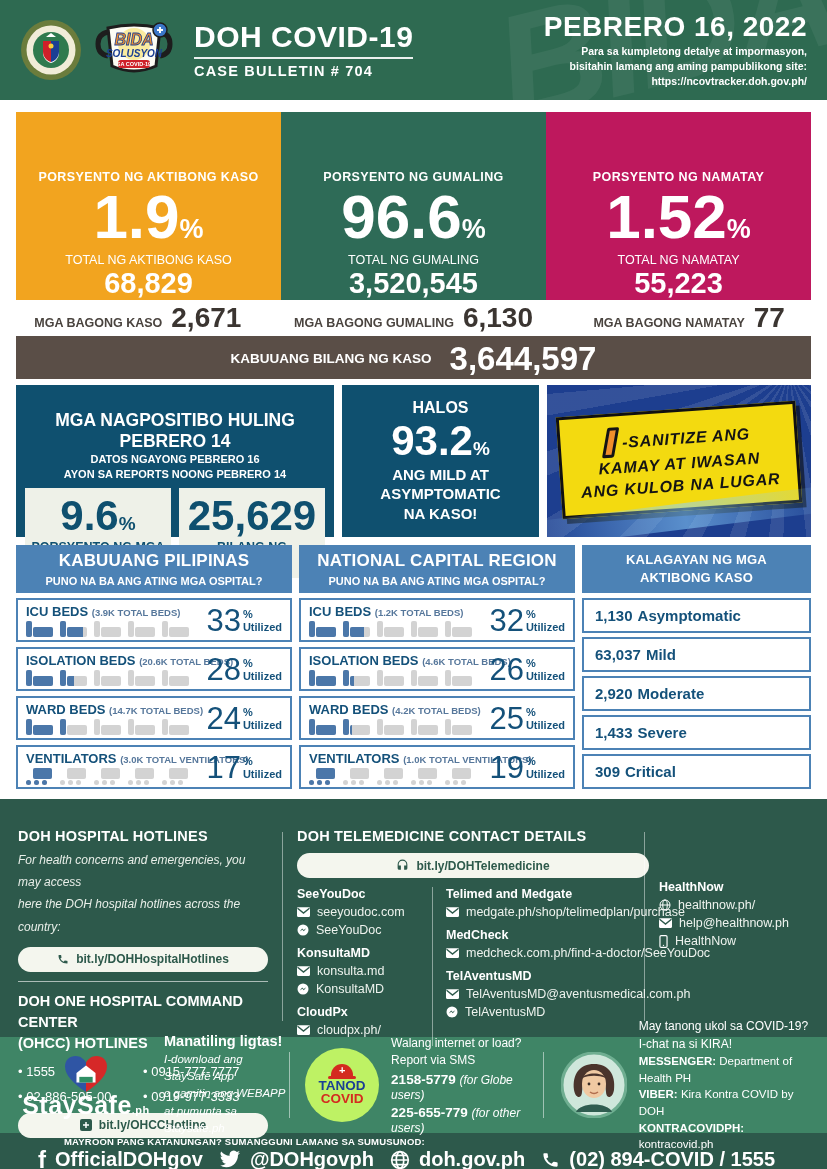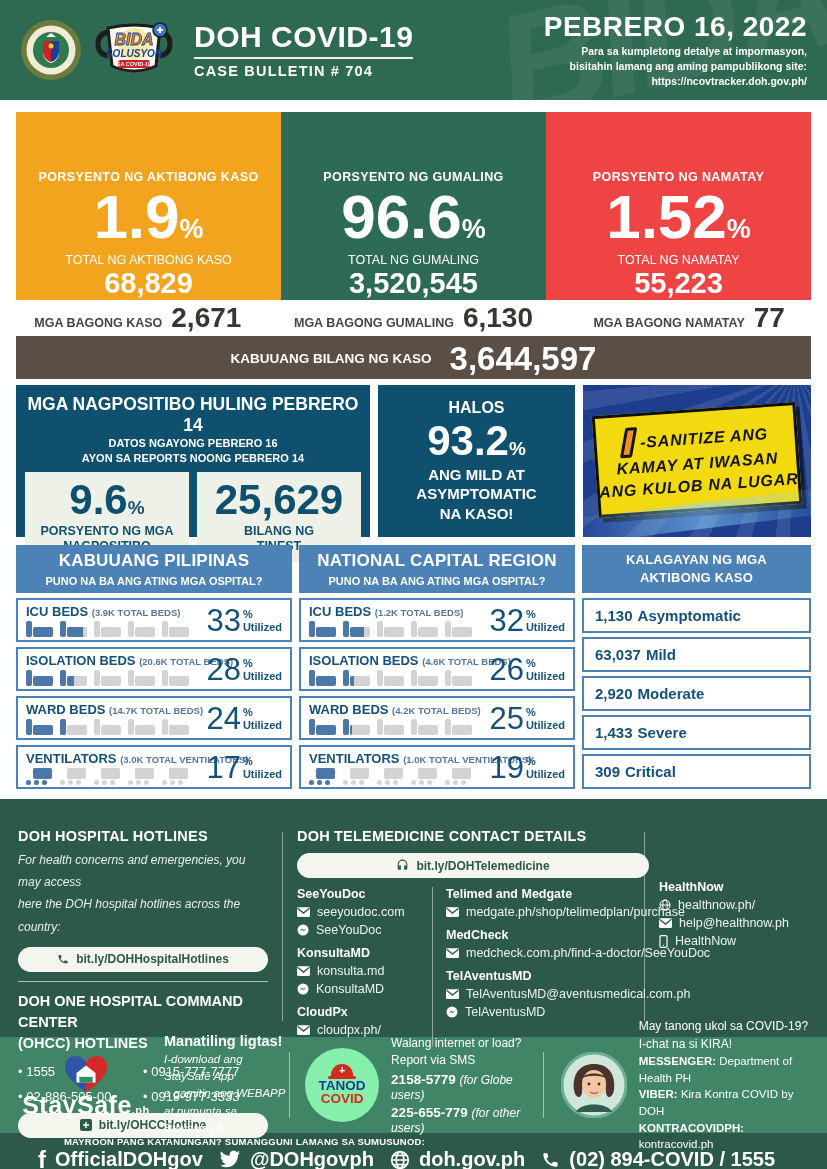--- a/index.html
+++ b/index.html
@@ -15,42 +15,42 @@
 .title-main{font-size:30px;font-weight:bold;letter-spacing:.5px;line-height:1.05}
 .title-sub{font-size:14.5px;font-weight:bold;letter-spacing:1.2px;border-top:2px solid rgba(255,255,255,.9);margin-top:4px;padding-top:4px}
 .header-right{margin-left:auto;text-align:right;color:#fff;z-index:1}
 .header-date{font-size:28px;font-weight:bold;letter-spacing:.5px;line-height:1.1}
 .header-note{font-size:10.5px;font-weight:bold;line-height:1.4;margin-top:2px}
 .strip{height:12px;background:#fff}
 
 
 .cards{display:flex;margin:0 16px;height:188px}
 .card{flex:1;color:#fff;text-align:center;display:flex;flex-direction:column;justify-content:flex-end}
-.card-active{background:#f2a41f}.card-recovered{background:#2e6b57}.card-deaths{background:#ef4444}
+.card-active{background:#f2a41f}.card-recovered{background:#2e6b57}.card-deaths{background:#be185d}
 .card .lbl{font-size:12.5px;font-weight:bold;letter-spacing:.4px}
 .card .big{font-size:62px;font-weight:bold;line-height:1.05}
 .card .big .unit{font-size:27px}
 .card .tlbl{font-size:12.5px;font-weight:normal;margin-top:4px}
 .card .tot{font-size:29px;font-weight:bold;line-height:1.15}
 
 
 .newrow{display:flex;height:36px;align-items:center;background:#fff}
 .newcell{flex:1;display:flex;justify-content:center;align-items:baseline;gap:9px}
 .newcell .l{font-size:12.5px;font-weight:bold;color:#4a443f}
 .newcell .v{font-size:28px;font-weight:bold;color:#3b3531}
 
 
 .totalbar{margin:0 16px;height:43px;background:#5a4e47;color:#fff;display:flex;justify-content:center;align-items:baseline;gap:18px;padding-top:2px}
 .totalbar .l{font-size:13.5px;font-weight:bold;align-self:center}
 .totalbar .v{font-size:33px;font-weight:bold;align-self:center}
 
 
 .posband{display:flex;margin:6px 16px 8px;height:152px;gap:8px}
 .posbox{background:#0f506f;color:#fff}
-.pos-left{width:354px;padding:9px 9px;text-align:center}
+.pos-left{width:318px;padding:25px 9px;text-align:center}
 .pos-title{font-size:17.5px;font-weight:bold}
 .pos-sub{font-size:11px;font-weight:bold;line-height:1.35}
 .pos-cards{display:flex;gap:8px;margin-top:6px;height:90px}
 .pos-card{flex:1;background:#eef1e8;color:#0f506f;display:flex;flex-direction:column;justify-content:center}
 .pos-card .v{font-size:42px;font-weight:bold;line-height:1}
 .pos-card .v .u{font-size:19px}
 .pos-card .l{font-size:12.5px;font-weight:bold;line-height:1.25;margin-top:3px}
 .pos-mid{width:197px;display:flex;flex-direction:column;justify-content:center;text-align:center;padding:0 12px;gap:2px}
 .pos-mid .a{font-size:16px;font-weight:bold}
 .pos-mid .v{font-size:42px;font-weight:bold;line-height:1.05}
@@ -119,21 +119,21 @@
 
 
 .ss{height:96px;background:#3f8566;display:flex;align-items:center;padding:0 16px;color:#fff}
 .ss-logo{display:flex;flex-direction:column;align-items:center;width:140px;flex:0 0 auto}
 .ss-name{font-size:25px;font-weight:bold;letter-spacing:.5px;line-height:.9}
 .ss-name .ph{font-size:11px;vertical-align:baseline}
 .ss-text{margin-left:8px}
 .ss-text .h{font-size:14.5px;font-weight:bold;margin-bottom:2px}
 .ss-text .i{font-style:italic;font-size:11.5px;line-height:1.5}
 .ss-vd{width:1px;background:rgba(255,255,255,.5);height:66px;margin:0 15px;flex:0 0 auto}
-.tanod{width:74px;height:74px;background:#86efac;border-radius:50%;flex:0 0 auto;display:flex;flex-direction:column;align-items:center;justify-content:center;line-height:.95}
+.tanod{width:74px;height:74px;background:#bef264;border-radius:50%;flex:0 0 auto;display:flex;flex-direction:column;align-items:center;justify-content:center;line-height:.95}
 .siren{width:22px;height:13px;background:#d42b1f;border-radius:11px 11px 0 0;position:relative;margin-bottom:1px}
 .siren::before{content:"+";position:absolute;left:50%;top:48%;transform:translate(-50%,-50%);color:#fff;font-weight:bold;font-size:11px}
 .siren::after{content:"";position:absolute;left:-3px;bottom:-2px;width:28px;height:3px;background:#d42b1f;border-radius:2px}
 .tanod .t1{color:#1b3f94;font-weight:bold;font-size:13.5px;margin-top:2px}
 .tanod .t2{color:#d42b1f;font-weight:bold;font-size:13.5px}
 .sms{margin-left:12px}
 .sms .q{font-size:12px;line-height:1.45}
 .sms .n{font-size:13.5px;font-weight:bold;margin-top:3px}
 .sms .note{font-style:italic;font-weight:normal;font-size:12px}
 .kira-wrap{margin-left:2px;flex:0 0 auto}

